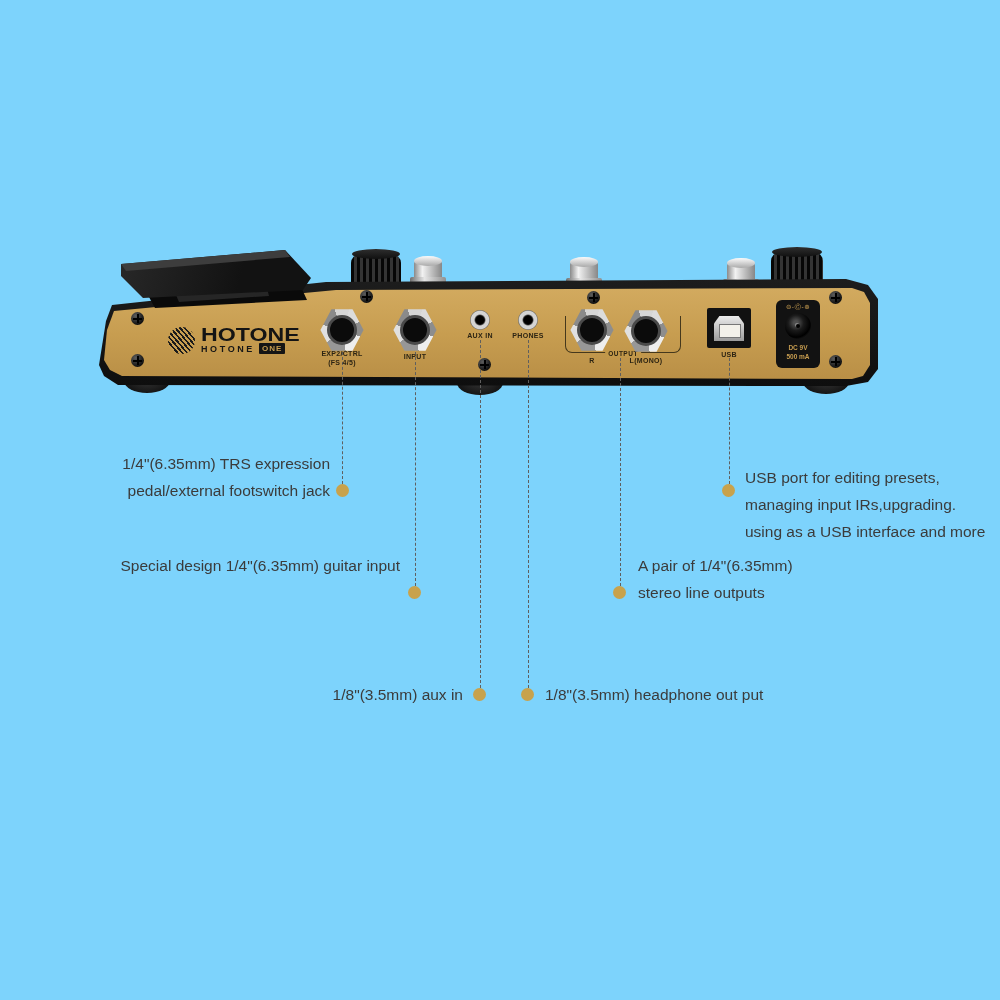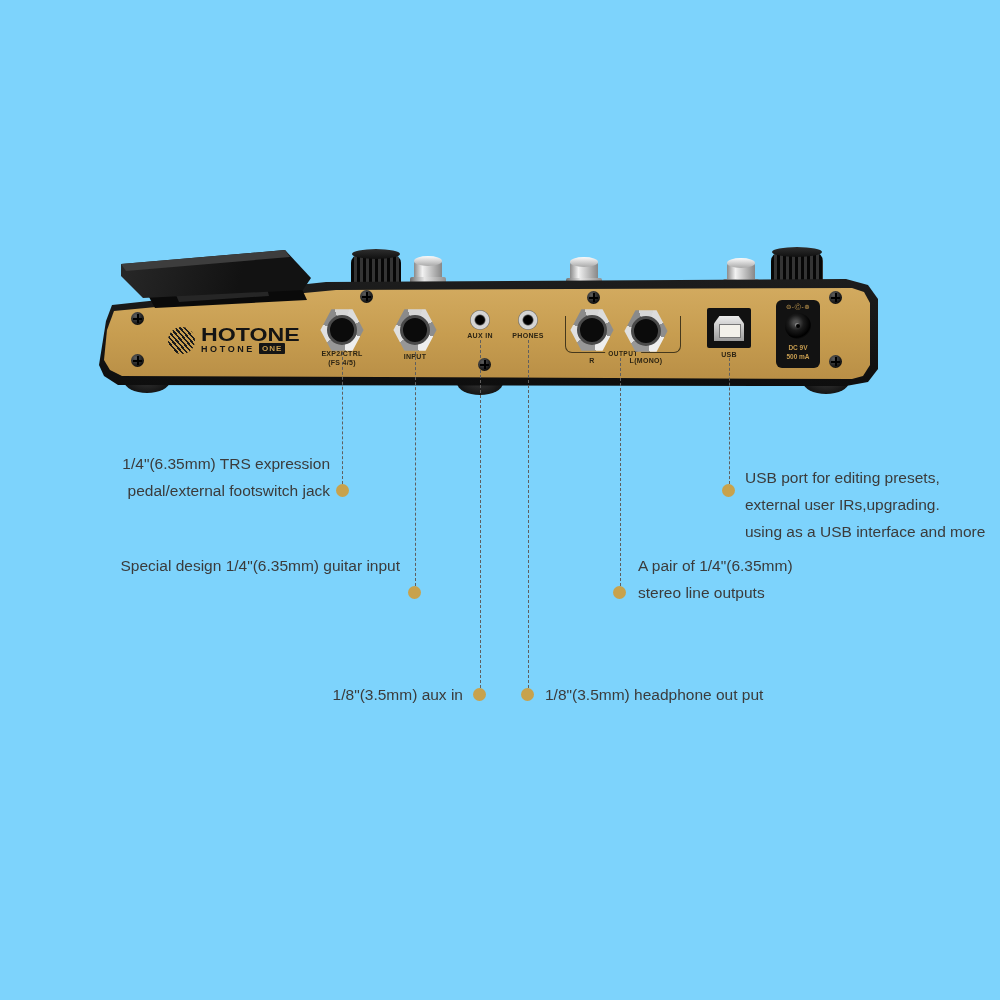--- a/index.html
+++ b/index.html
@@ -204,17 +204,17 @@
   </div>
   <div class="ann ann-phones">
     <div>1/8"(3.5mm) headphone out put</div>
   </div>
   <div class="ann ann-stereo">
     <div>A pair of 1/4"(6.35mm)</div>
     <div>stereo line outputs</div>
   </div>
   <div class="ann ann-usb">
     <div>USB port for editing presets,</div>
-    <div>external user IRs,upgrading.</div>
+    <div>managing input IRs,upgrading.</div>
     <div>using as a USB interface and more</div>
   </div>
 
 </div>
 
 </body></html>

